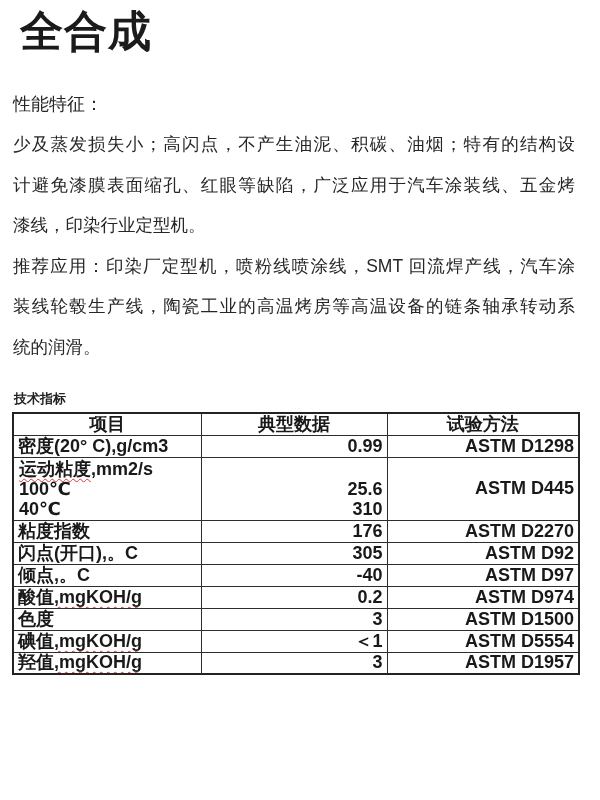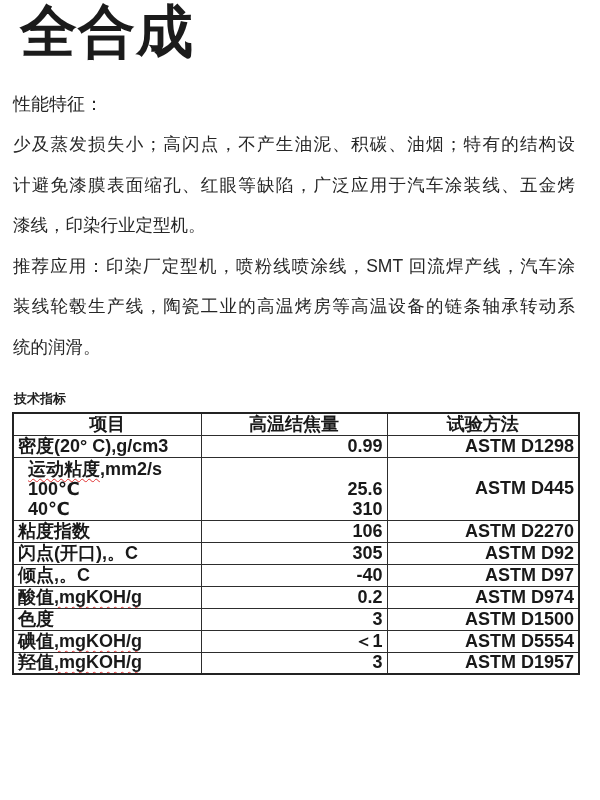--- a/index.html
+++ b/index.html
@@ -8,21 +8,21 @@
     width: 600px; height: 800px;
     font-family: "Liberation Sans", "DejaVu Sans", sans-serif;
     color: #1f1f1f;
     overflow: hidden;
     position: relative;
   }
   .page { padding: 0 13px; }
 
   .title-black {
     margin: 6px 0 0 7px;
-    font-size: 57px; line-height: 50px;
+    font-size: 43px; line-height: 50px;
     font-weight: 800; color: #1b1b1b;
     letter-spacing: 1px;
   }
   .title-red {
     margin: 30px 0 0 7px;
     font-size: 43px; line-height: 50px;
     font-weight: 800; color: #c41414;
     letter-spacing: 1px;
   }
 
@@ -105,47 +105,47 @@
     <div class="tline jl">装线轮毂生产线，陶瓷工业的高温烤房等高温设备的链条轴承转动系</div>
     <div class="tline">统的润滑。</div>
   </div>
 
   <div class="table-caption">技术指标</div>
 
   <table class="spec">
     <tbody>
         <tr class="hrow">
       <th class="col-item">项目</th>
-      <th class="col-value">高温结焦量</th>
+      <th class="col-value">典型数据</th>
       <th class="col-method">试验方法</th>
     </tr>
 
     <tr class="drow">
       <td>密度(20° C),g/cm3</td>
       <td class="c">0.99</td>
       <td class="c">ASTM D1298</td>
     </tr>
 
     <tr class="visc-row">
-      <td style="padding-left:14px;">
+      <td style="padding-left:5px;">
         <div class="cell-line"><span class="wavy">运动粘度</span><span>,mm2/s</span></div>
         <div class="cell-line">100℃</div>
         <div class="cell-line">40℃</div>
       </td>
       <td class="c">
         <div class="cell-line"></div>
         <div class="cell-line">25.6</div>
         <div class="cell-line">310</div>
       </td>
       <td class="c">ASTM D445</td>
     </tr>
 
     <tr class="drow">
       <td>粘度指数</td>
-      <td class="c">106</td>
+      <td class="c">176</td>
       <td class="c">ASTM D2270</td>
     </tr>
 
     <tr class="drow">
       <td>闪点(开口),。C</td>
       <td class="c">305</td>
       <td class="c">ASTM D92</td>
     </tr>
 
     <tr class="drow">

